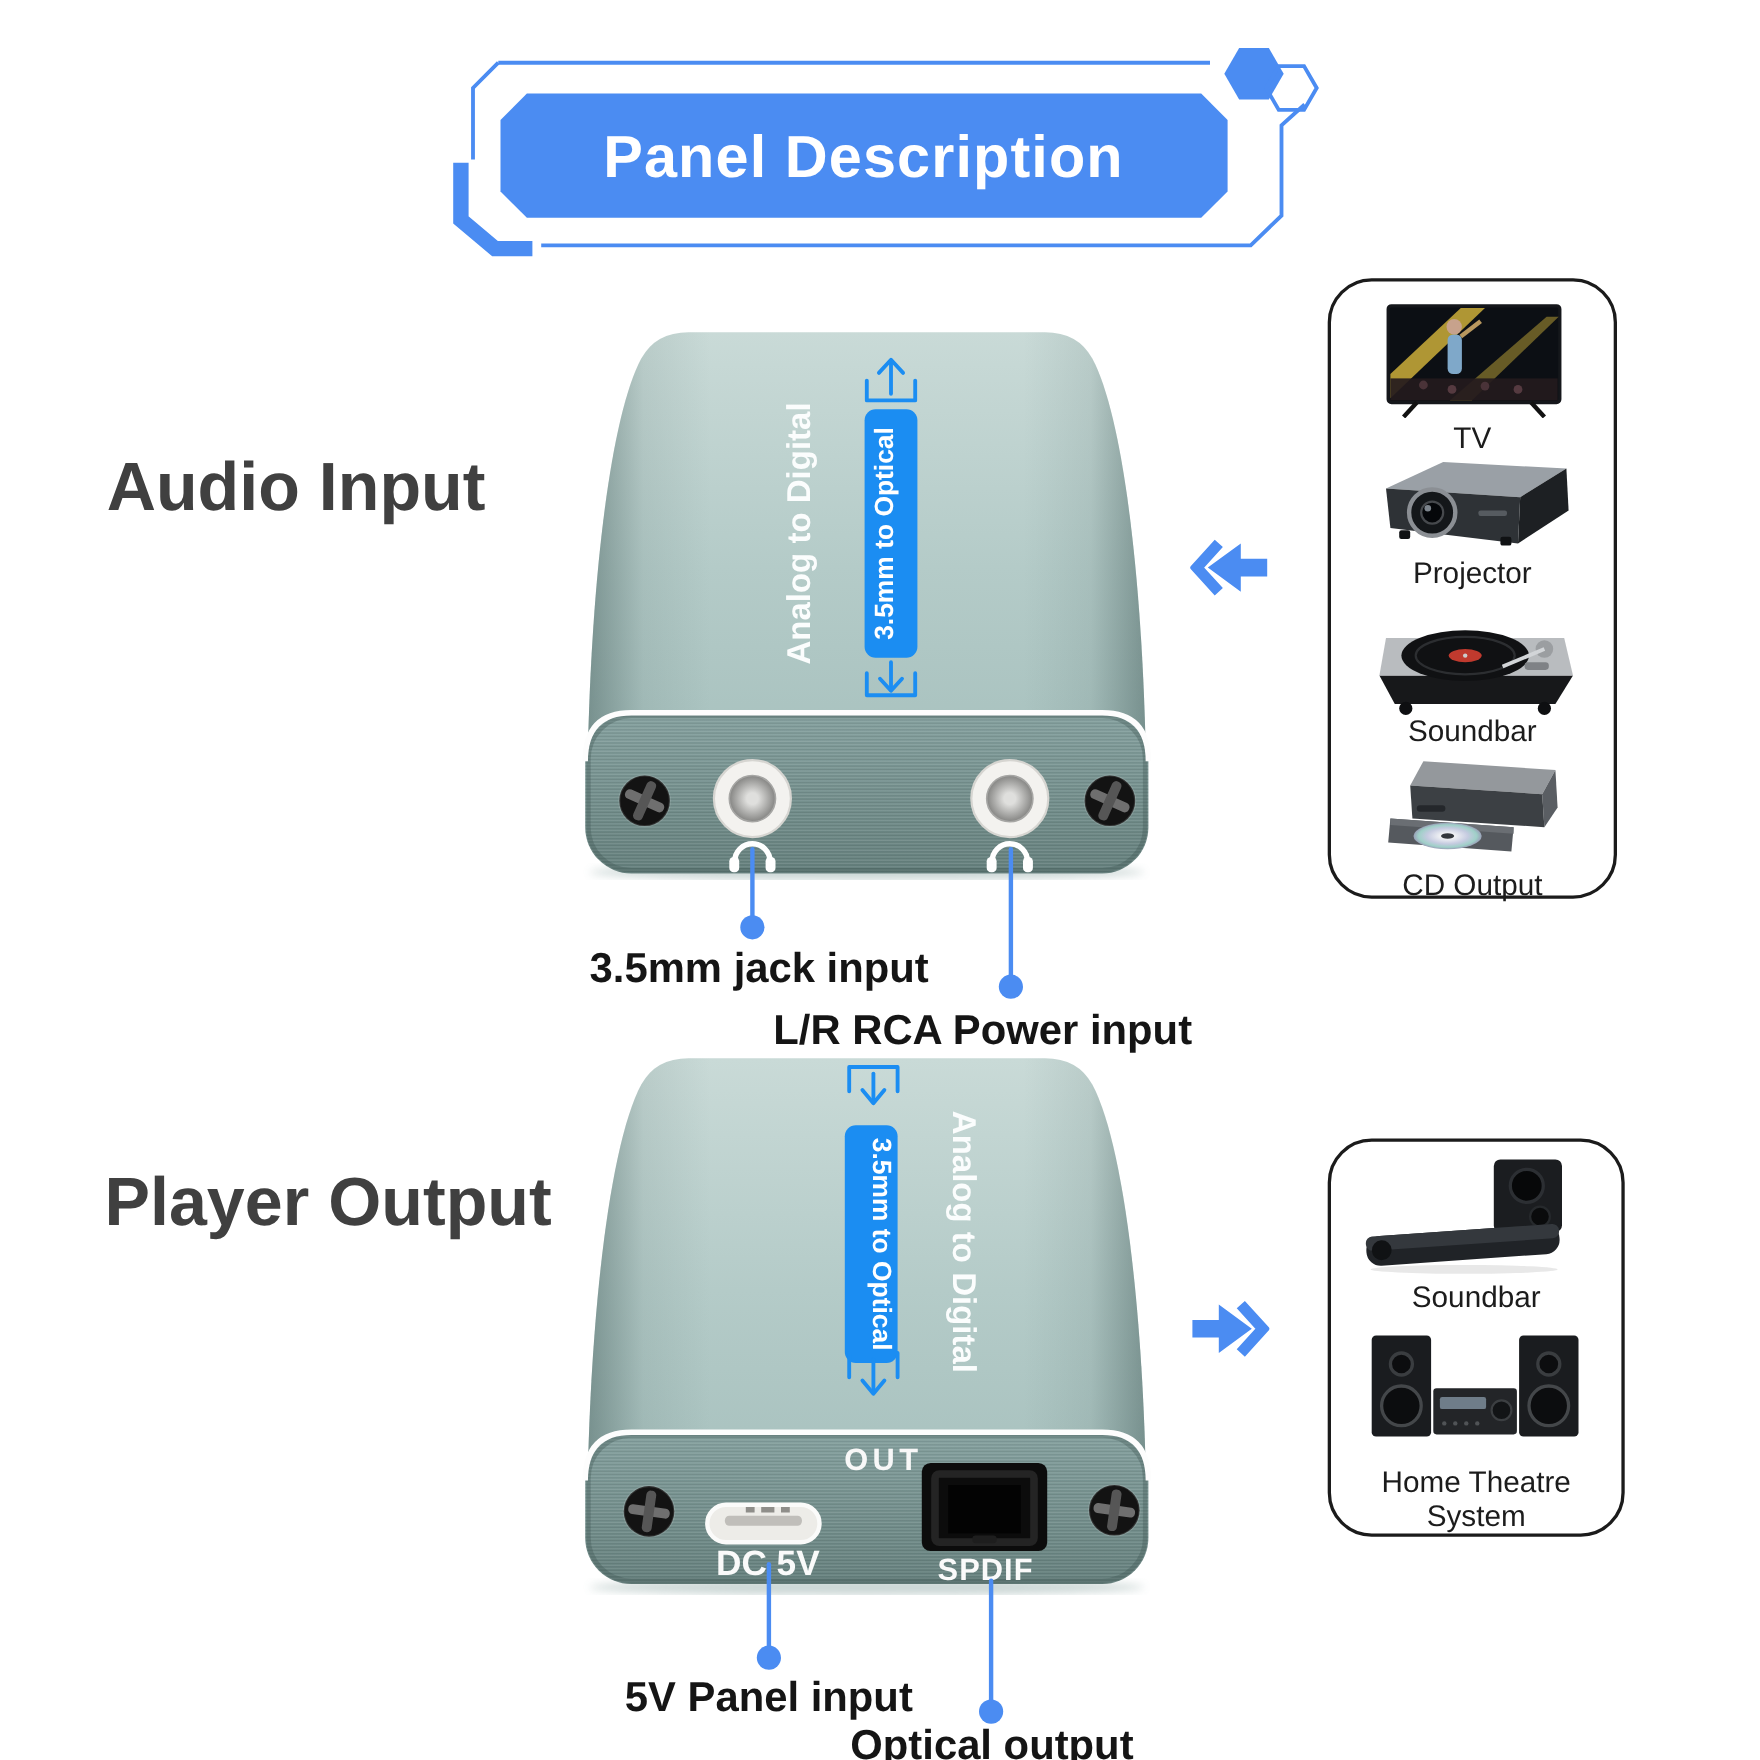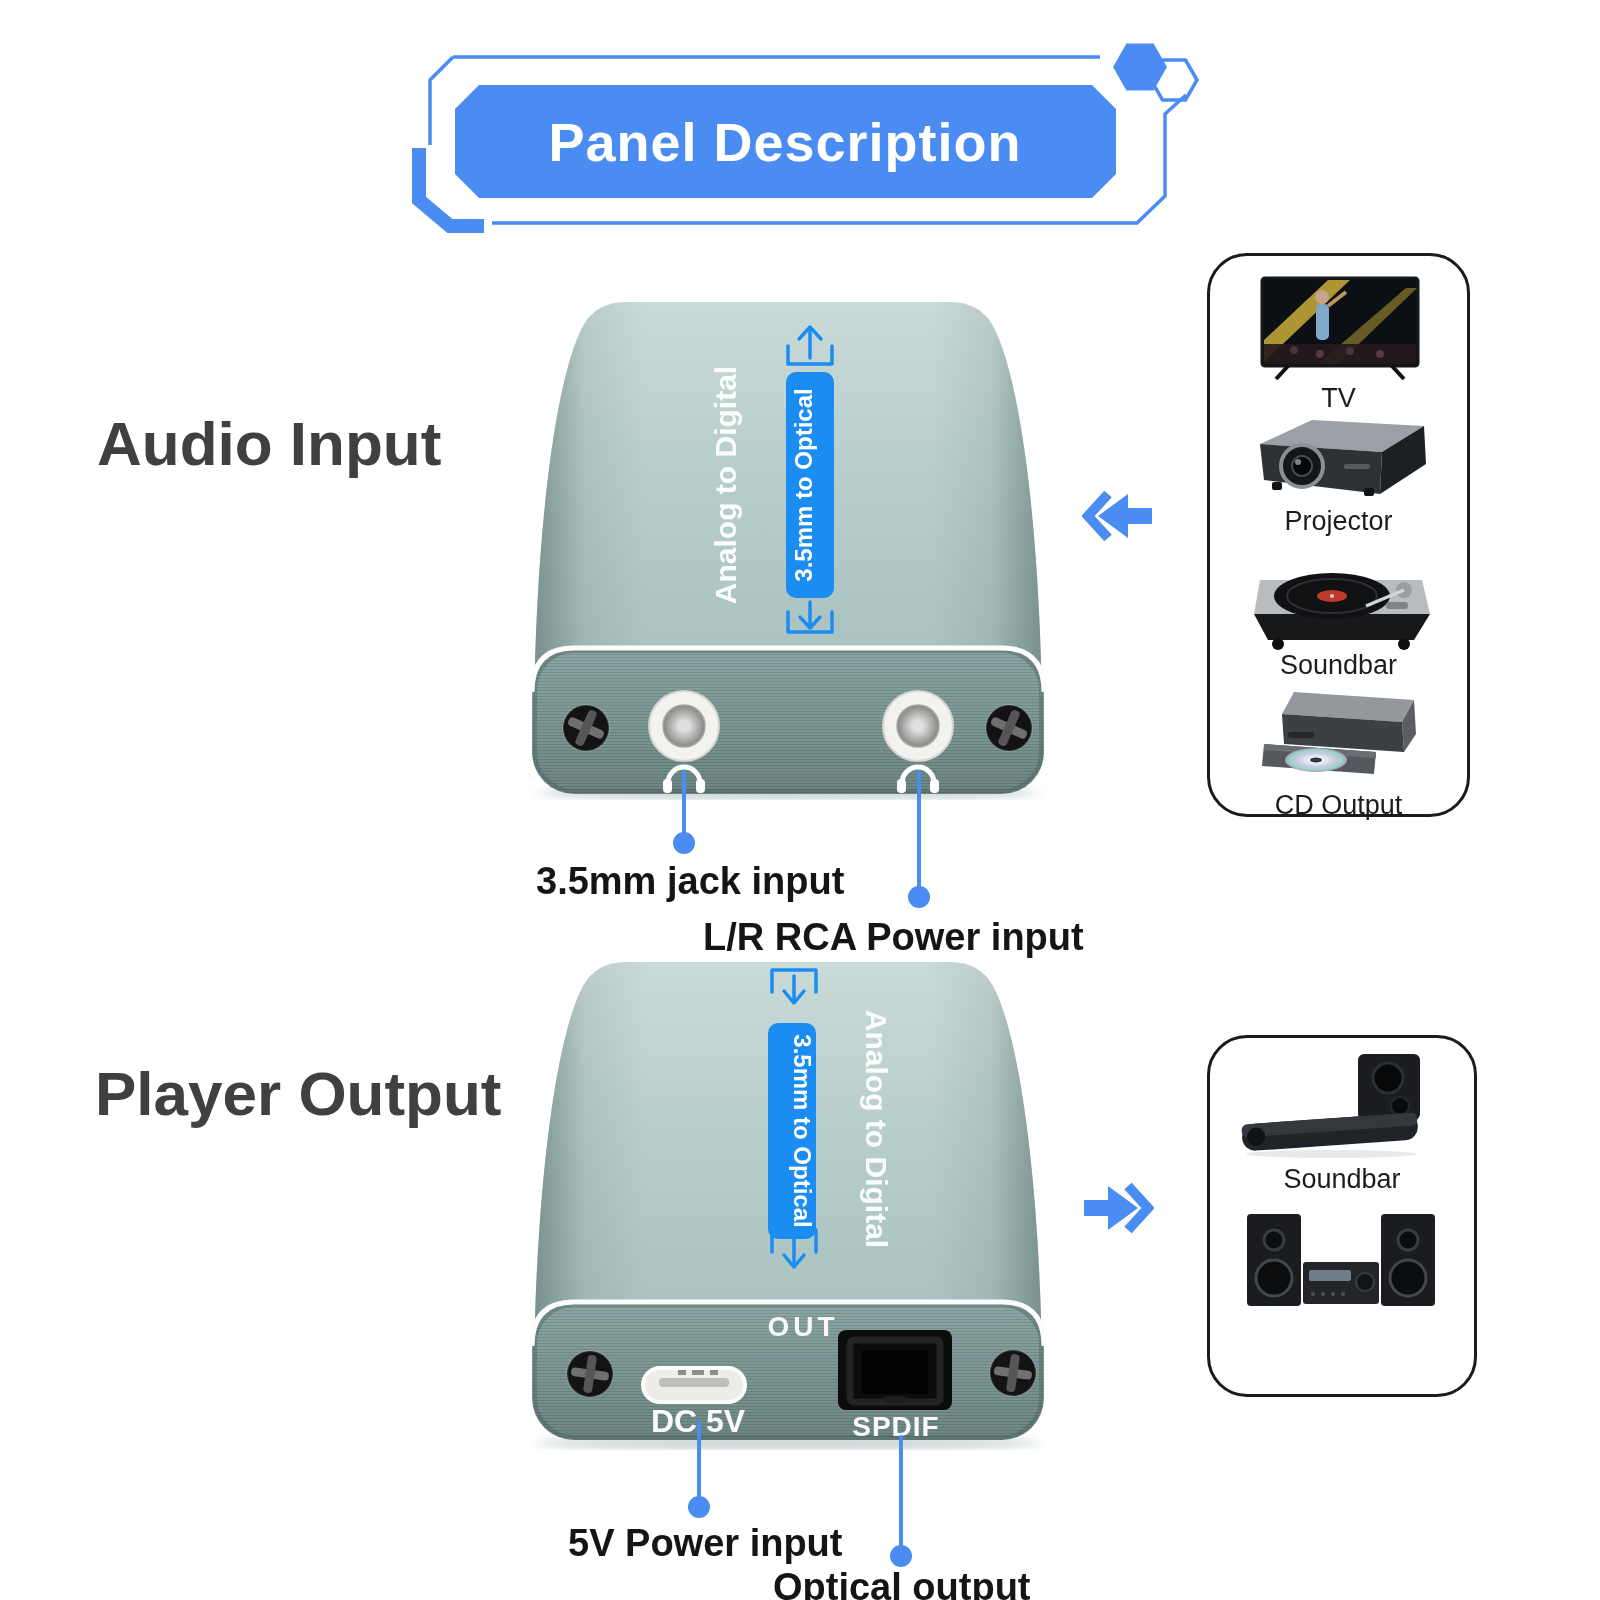--- a/index.html
+++ b/index.html
@@ -299,29 +299,30 @@
     <circle cx="169" cy="34" r="10" fill="#0c0d0f" stroke="#3a3d40" stroke-width="3"></circle>
     <circle cx="169" cy="72" r="18" fill="#0c0d0f" stroke="#44474a" stroke-width="3"></circle>
     <rect x="64" y="56" width="76" height="42" rx="3" fill="#232528"></rect>
     <rect x="70" y="64" width="42" height="11" rx="2" fill="#74828e" opacity="0.95"></rect>
     <circle cx="126" cy="76" r="9" fill="#121416" stroke="#3c3f42" stroke-width="2"></circle>
     <circle cx="74" cy="88" r="2" fill="#505356"></circle>
       <circle cx="84" cy="88" r="2" fill="#505356"></circle>
     <circle cx="94" cy="88" r="2" fill="#505356"></circle>
       <circle cx="104" cy="88" r="2" fill="#505356"></circle>
   </svg>
+  <div class="p-label two-line" style="top:294px;">Home Theatre System</div>
 </div>
 
 <div class="lead" style="left:682px;top:770px;height:74px;"></div>
 <div class="dot" style="left:673px;top:832px;"></div>
 <div class="callout" style="left:536px;top:860px;">3.5mm jack input</div>
 
 <div class="lead" style="left:917px;top:770px;height:128px;"></div>
 <div class="dot" style="left:908px;top:886px;"></div>
 <div class="callout" style="left:703px;top:916px;">L/R RCA Power input</div>
 
 <div class="lead" style="left:697px;top:1420px;height:90px;"></div>
 <div class="dot" style="left:688px;top:1496px;"></div>
-<div class="callout" style="left:568px;top:1522px;">5V Power input</div>
+<div class="callout" style="left:568px;top:1522px;">5V Panel input</div>
 
 <div class="lead" style="left:899px;top:1435px;height:124px;"></div>
 <div class="dot" style="left:890px;top:1545px;"></div>
 <div class="callout" style="left:773px;top:1566px;">Optical output</div>
 
 </body></html>

